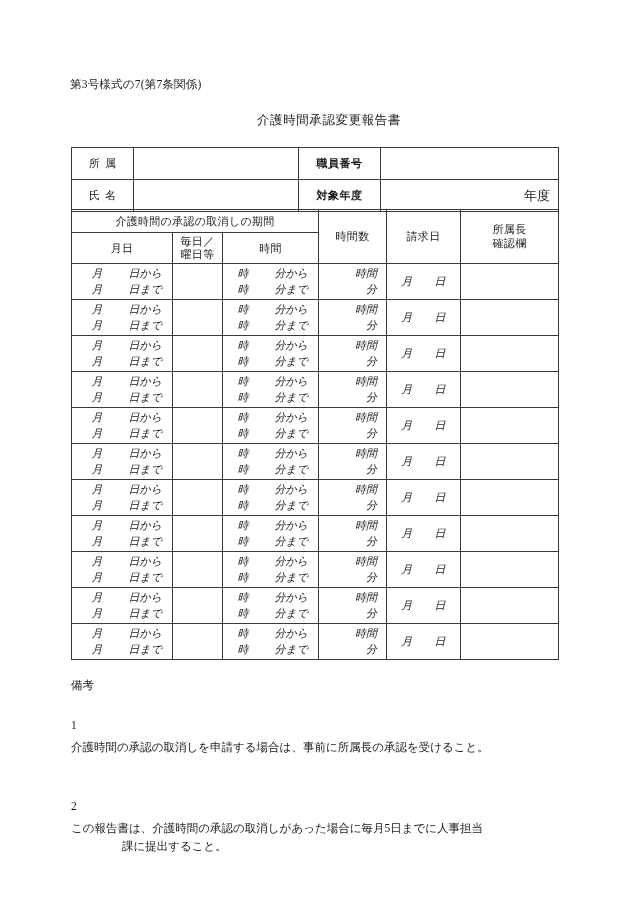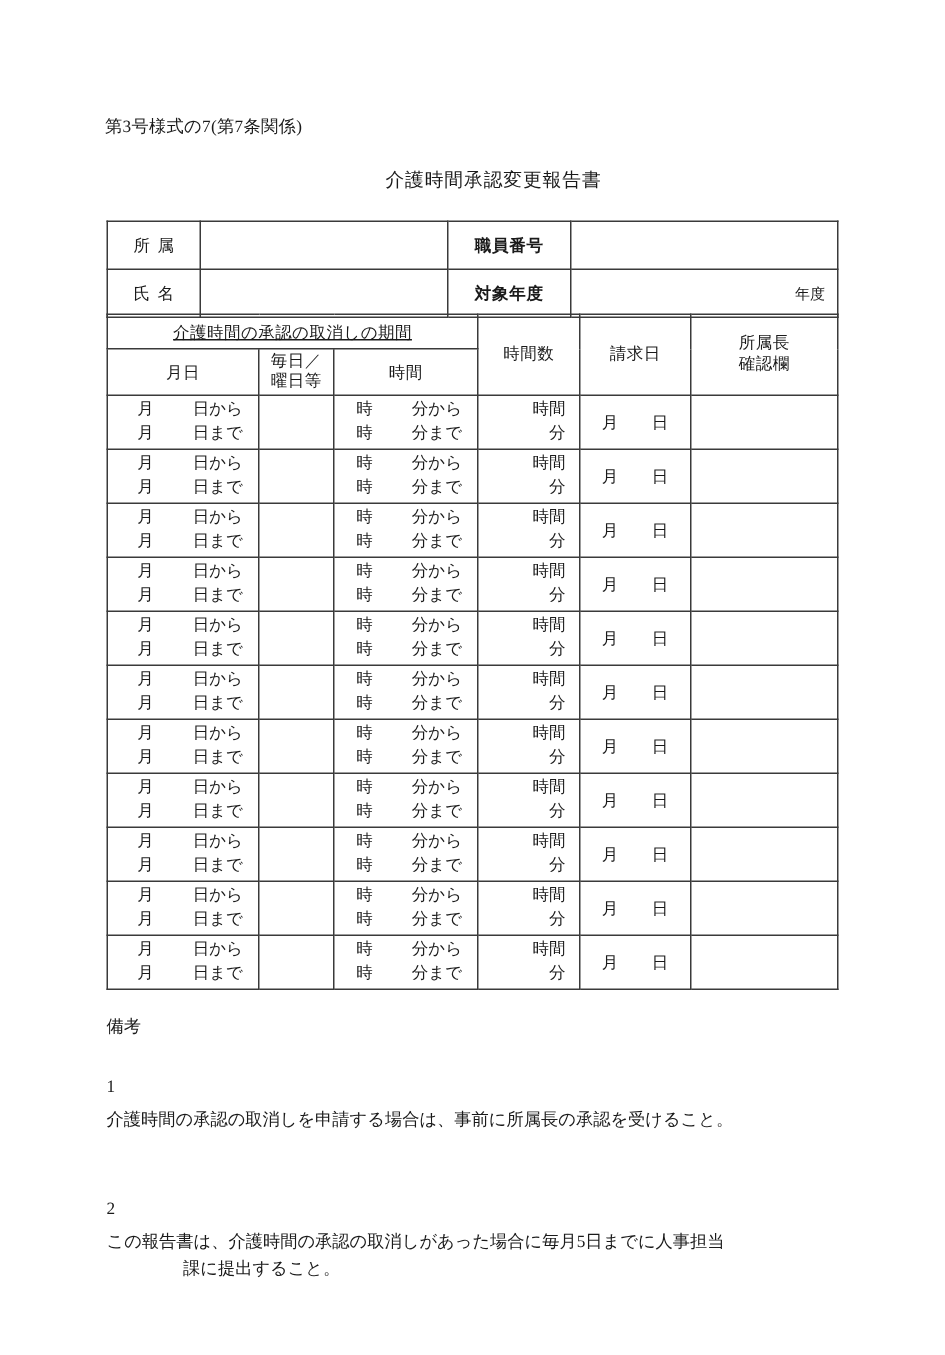--- a/index.html
+++ b/index.html
@@ -81,55 +81,55 @@
   }
   .lbl-tight {
     text-align: center;
     letter-spacing: 0.5px;
     font-size: 11px;
     font-weight: bold;
   }
   .fill-right {
     text-align: right;
     padding-right: 8px;
-    font-size: 10px;
+    font-size: 13px;
   }
 
   
   .main-table {
     position: absolute;
     left: 71px;
     top: 209px;
     width: 487px;
   }
   .main-table td {
     font-size: 11px;
   }
   .hdr-group {
     text-align: center;
     height: 22px;
     letter-spacing: 0.3px;
-    text-decoration: underline;
   }
   .hdr-sub {
     text-align: center;
     height: 30px;
     letter-spacing: 0.3px;
   }
   .hdr-big {
     text-align: center;
     letter-spacing: 0.3px;
     line-height: 1.25;
   }
   .two-line {
     line-height: 1.22;
   }
 
   .cell-row {
     height: 36px;
+    font-style: italic;
   }
   .cell-pair {
     text-align: right;
     padding-right: 10px;
     line-height: 1.45;
     font-size: 11px;
     white-space: nowrap;
   }
   .cell-pair .k {
     display: inline-block;

